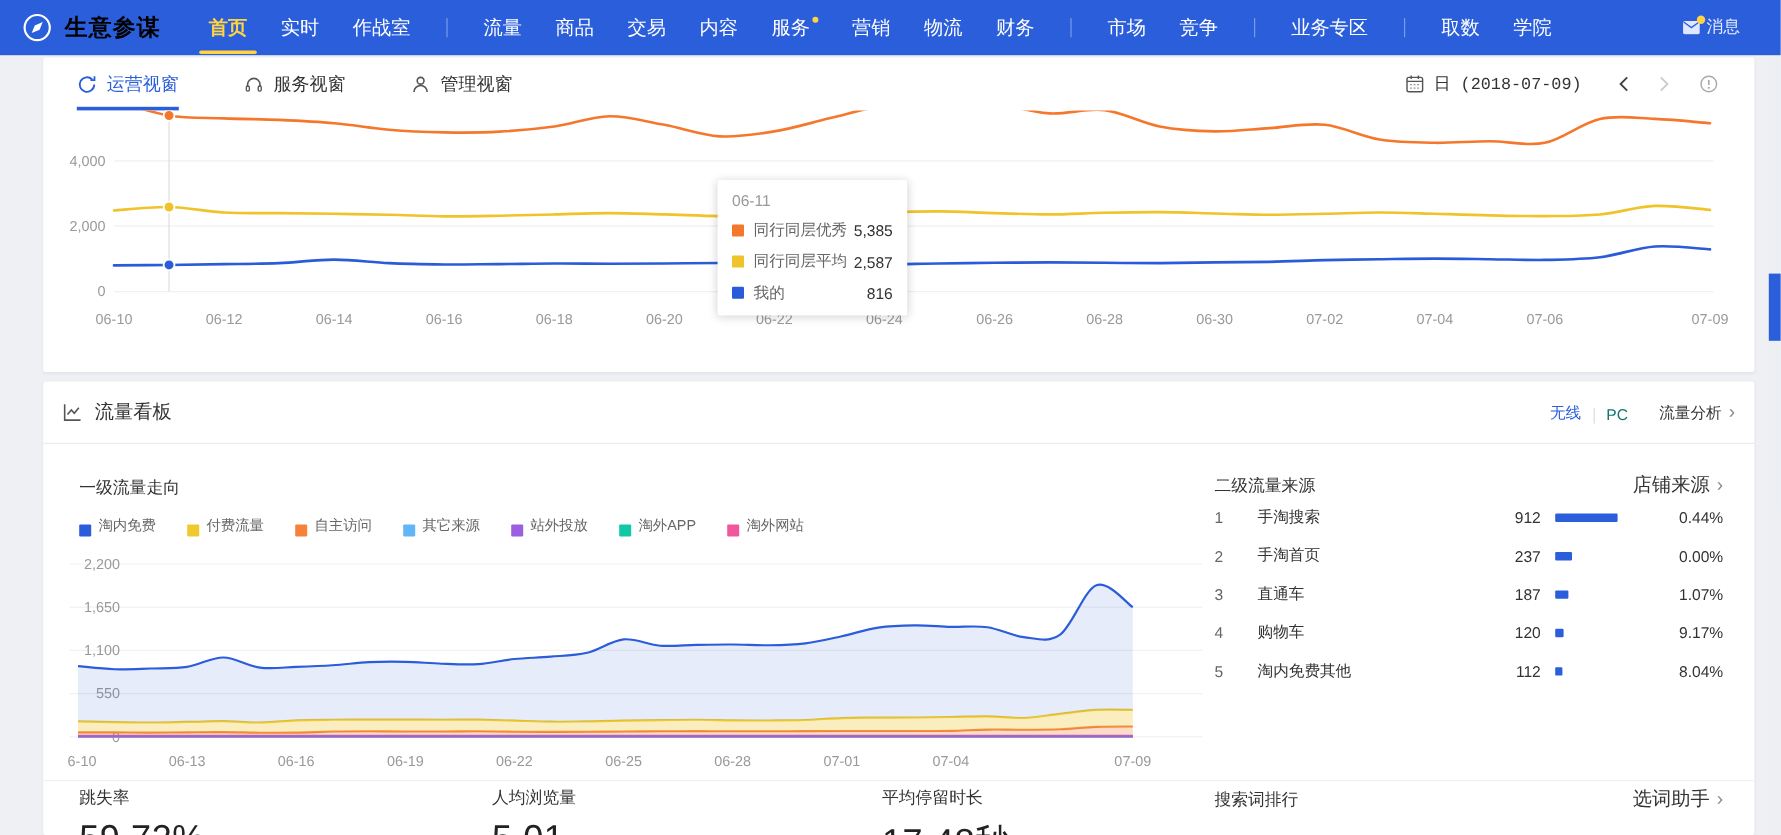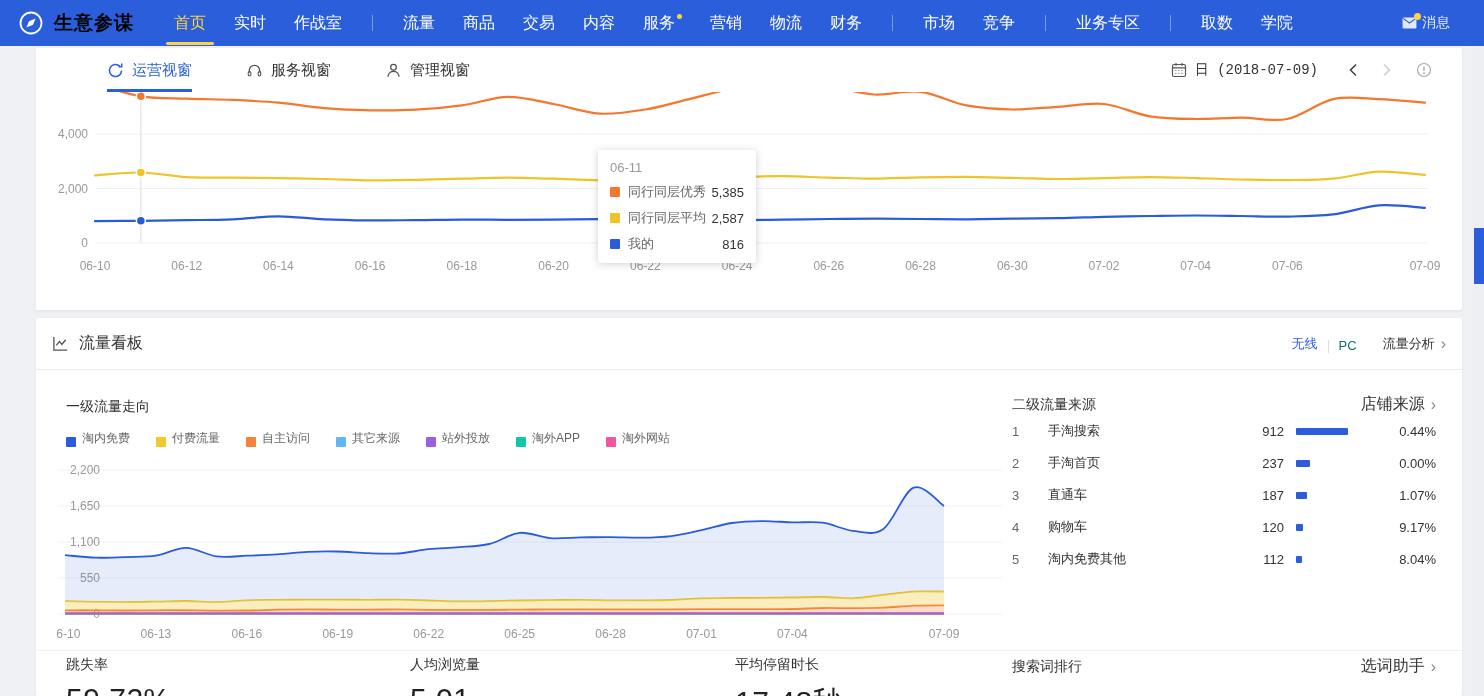--- a/index.html
+++ b/index.html
@@ -5,35 +5,35 @@
   * { margin:0; padding:0; box-sizing:border-box; }
   html,body { width:1484px; height:696px; overflow:hidden; background:#eef0f4;
     font-family:"Liberation Sans", sans-serif; position:relative; }
   
   .topnav { position:absolute; left:0; top:0; width:1484px; height:46px;
     background:#2b5edb; display:flex; align-items:center; z-index:20; }
   .logo { margin-left:18px; display:flex; align-items:center; }
   .brand { color:#000000; font-size:19px; font-weight:bold; margin-left:10px; letter-spacing:1px; }
   .nav-menu { display:flex; align-items:center; margin-left:26px; flex:1; }
   .nav-item { color:#fff; font-size:16px; margin:0 14px; cursor:pointer; position:relative; white-space:nowrap; }
-  .nav-item.active { color:#ffd341; font-weight:normal; }
+  .nav-item.active { color:#ffd341; font-weight:bold; }
   .nav-item.active::after { content:""; position:absolute; left:-8px; right:-8px; bottom:-11px;
     height:3px; background:#ffd341; border-radius:2px; }
   .ydot { width:5px; height:5px; border-radius:50%; background:#ffd341;
     display:inline-block; vertical-align:top; margin:1px 0 0 2px; }
   .nav-div { width:1px; height:16px; background:rgba(255,255,255,.38); margin:0 16px; }
   .nav-msg { margin-left:auto; margin-right:34px; display:flex; align-items:center;
     color:#e6edff; font-size:14px; cursor:pointer; position:relative; }
   .nav-msg .mico { position:relative; display:flex; margin-right:5px; }
   .msg-dot { position:absolute; top:-4px; right:-4px; width:7px; height:7px;
     border-radius:50%; background:#ffd341; }
   
   .card { position:absolute; left:36px; width:1426px; background:#fff; border-radius:2px;
     box-shadow:0 1px 3px rgba(0,0,0,.05); }
-  .card1 { top:48px; height:262px; overflow:hidden;padding-left:43px; }
+  .card1 { top:48px; height:262px; overflow:hidden; }
   .card2 { top:318px; height:378px; overflow:hidden; }
   
   .tabs { display:flex; align-items:center; height:44px; padding-left:28px; position:relative; }
   .tab { display:flex; align-items:center; margin-right:54px; font-size:15px; color:#333;
     cursor:pointer; height:44px; position:relative; }
   .tab .tico { display:flex; margin-right:8px; }
   .tab.active { color:#2b5edb; }
   .tab.active::after { content:""; position:absolute; left:0; right:0; bottom:0;
     height:3px; background:#2b5edb; }
   .date-ctrl { position:absolute; right:30px; top:0; height:44px; display:flex;

